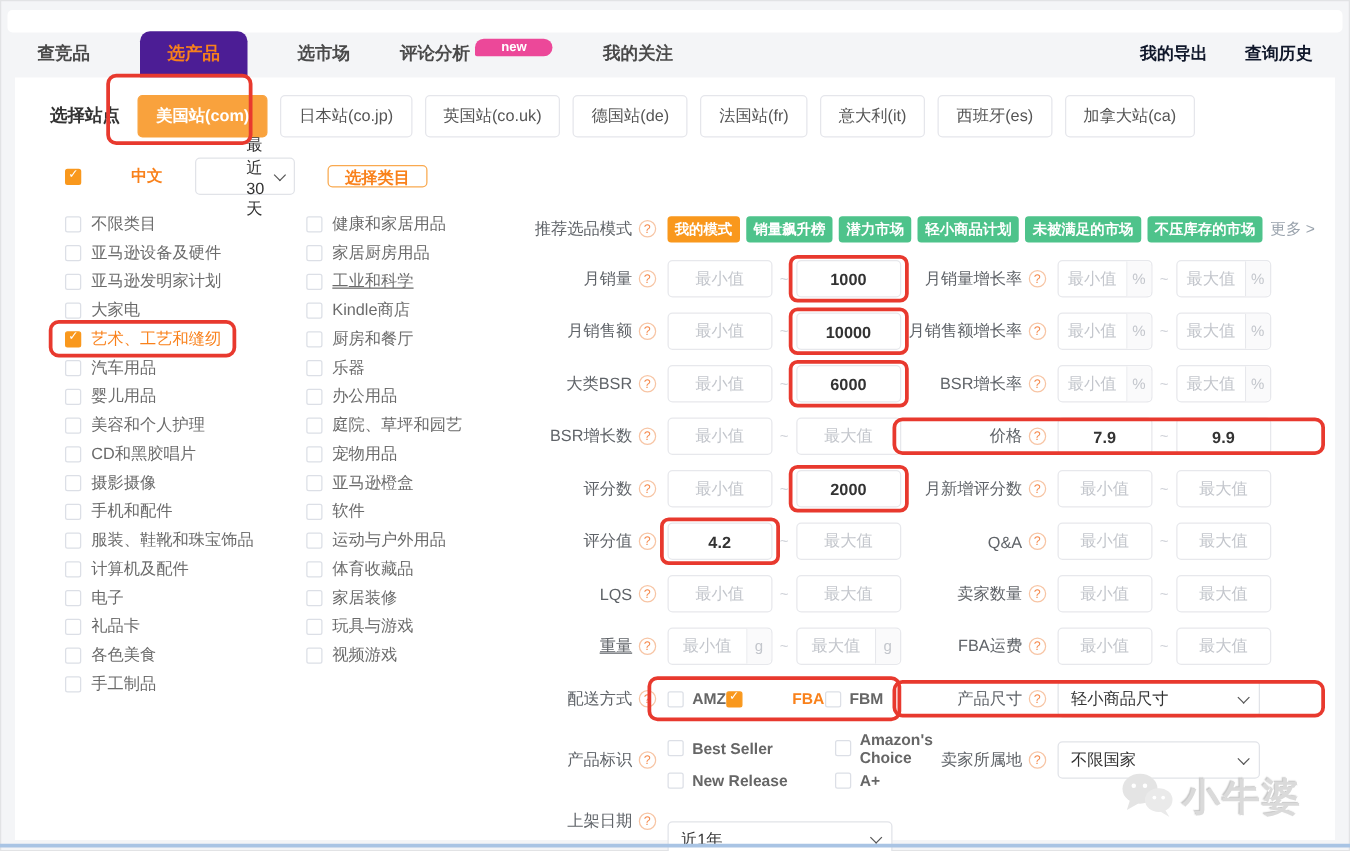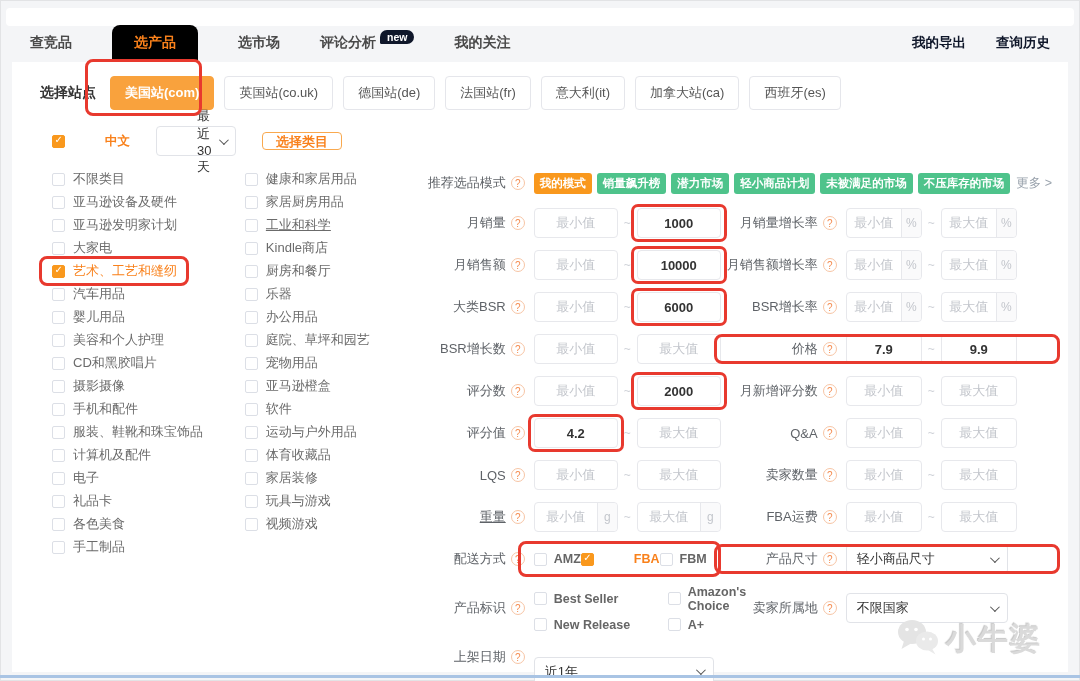--- a/index.html
+++ b/index.html
@@ -5,23 +5,23 @@
   * { margin:0; padding:0; box-sizing:border-box; }
   body { background:#e9eaec; font-family:"Liberation Sans","DejaVu Sans",sans-serif; }
   .page { position:relative; width:1080px; height:681px; background:#f4f5f7; overflow:hidden;
           box-shadow: inset 0 0 0 1px #e2e3e5; }
   .top-strip { position:absolute; top:8px; left:6px; right:6px; height:18px; background:#fff; border-radius:4px; }
 
   
   .nav-row { position:absolute; top:30px; left:0; right:0; height:32px; display:flex; align-items:flex-end; padding:0 30px; }
   .tabs { display:flex; align-items:flex-end; gap:40px; }
   .tab { font-size:14px; color:#4a4a4a; font-weight:600; padding-bottom:10px; cursor:pointer; white-space:nowrap; }
-  .tab.active { background:#000000; color:#f9811b; border-radius:8px 8px 0 0; padding:9px 22px 10px 22px; }
-  .badge { display:inline-block; background:#0f172a; color:#fff; font-size:10.5px; font-weight:700;
-           padding:1px 7px; border-radius:9px 9px 9px 2px; margin-left:4px; position:relative; top:-6px; }
+  .tab.active { background:#4c1d95; color:#f9811b; border-radius:8px 8px 0 0; padding:9px 22px 10px 22px; }
+  .badge { display:inline-block; background:#ec4899; color:#fff; font-size:10.5px; font-weight:700;
+           padding:1px 21px; border-radius:9px 9px 9px 2px; margin-left:4px; position:relative; top:-6px; }
   .nav-links { margin-left:auto; display:flex; gap:30px; padding-bottom:10px; }
   .nav-link { color:#0f172a; font-size:13.5px; font-weight:700; cursor:pointer; }
 
   
   .card { position:absolute; top:62px; left:12px; right:12px; bottom:9px; background:#fff; }
 
   .site-row { display:flex; align-items:center; padding:14px 16px 0 16px; gap:12px; }
   .site-label { font-size:14px; font-weight:700; color:#333; margin-left:12px; margin-right:2px; }
   .site-opts { display:flex; gap:10px; }
   .site-btn { height:34px; line-height:32px; padding:0 14px; border:1px solid #e5e6eb; border-radius:4px;
@@ -123,26 +123,27 @@
         <span class="nav-link">我的导出</span>
         <span class="nav-link">查询历史</span>
       </div>
   </div>
 
   <div class="card">
     <div class="site-row">
       <span class="site-label">选择站点</span>
       <div class="site-opts">
           <div class="site-btn active">美国站(com)</div>
+          <div class="site-btn">日本站(co.jp)</div>
           <div class="site-btn">英国站(co.uk)</div>
           <div class="site-btn">德国站(de)</div>
           <div class="site-btn">法国站(fr)</div>
           <div class="site-btn">意大利(it)</div>
+          <div class="site-btn">西班牙(es)</div>
           <div class="site-btn">加拿大站(ca)</div>
-          <div class="site-btn">西班牙(es)</div>
         </div>
     </div>
 
     <div class="quick-row">
       <label class="cbline">
         <span class="cb checked"></span>
         <span class="cbl on">中文</span>
       </label>
       <div class="sbox s-date">
         <span>最近30天</span>

